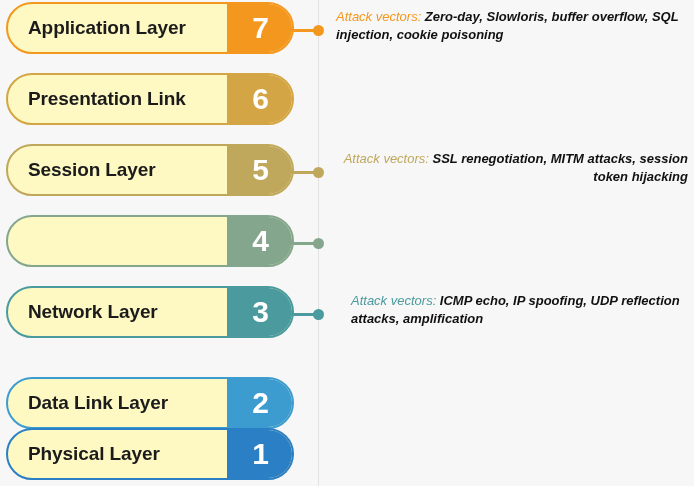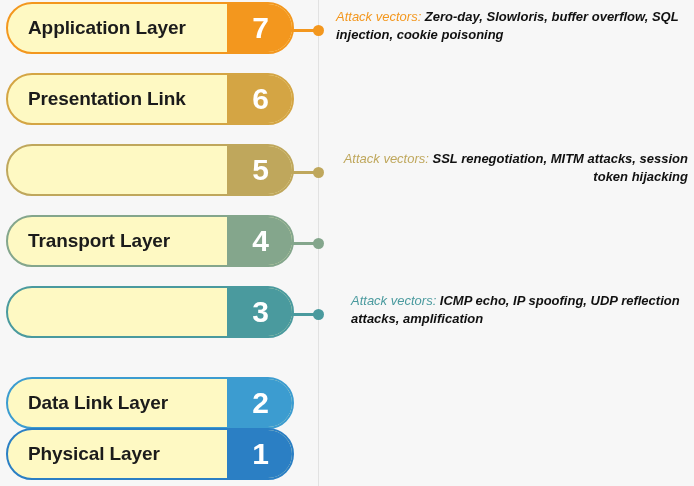--- a/index.html
+++ b/index.html
@@ -114,31 +114,32 @@
         <span class="pill-num">7</span>
       </div>
     </div>
     <div class="pill" style="top: 73px; border-color: rgb(212, 165, 68);">
       <div class="pill-label">Presentation Link</div>
       <div class="pill-cap" style="background: rgb(212, 165, 68);">
         <span class="pill-num">6</span>
       </div>
     </div>
     <div class="pill" style="top: 144px; border-color: rgb(191, 167, 92);">
+      <div class="pill-label">Session Layer</div>
       <div class="pill-cap" style="background: rgb(191, 167, 92);">
         <span class="pill-num">5</span>
       </div>
     </div>
     <div class="pill" style="top: 215px; border-color: rgb(132, 166, 140);">
-      <div class="pill-label">Transport Layer</div>
       <div class="pill-cap" style="background: rgb(132, 166, 140);">
         <span class="pill-num">4</span>
       </div>
     </div>
     <div class="pill" style="top: 286px; border-color: rgb(74, 154, 158);">
+      <div class="pill-label">Network Layer</div>
       <div class="pill-cap" style="background: rgb(74, 154, 158);">
         <span class="pill-num">3</span>
       </div>
     </div>
     <div class="pill" style="top: 357px; border-color: rgb(60, 156, 208); margin-top: 20px;">
       <div class="pill-label">Data Link Layer</div>
       <div class="pill-cap" style="background: rgb(60, 156, 208);">
         <span class="pill-num">2</span>
       </div>
     </div>

